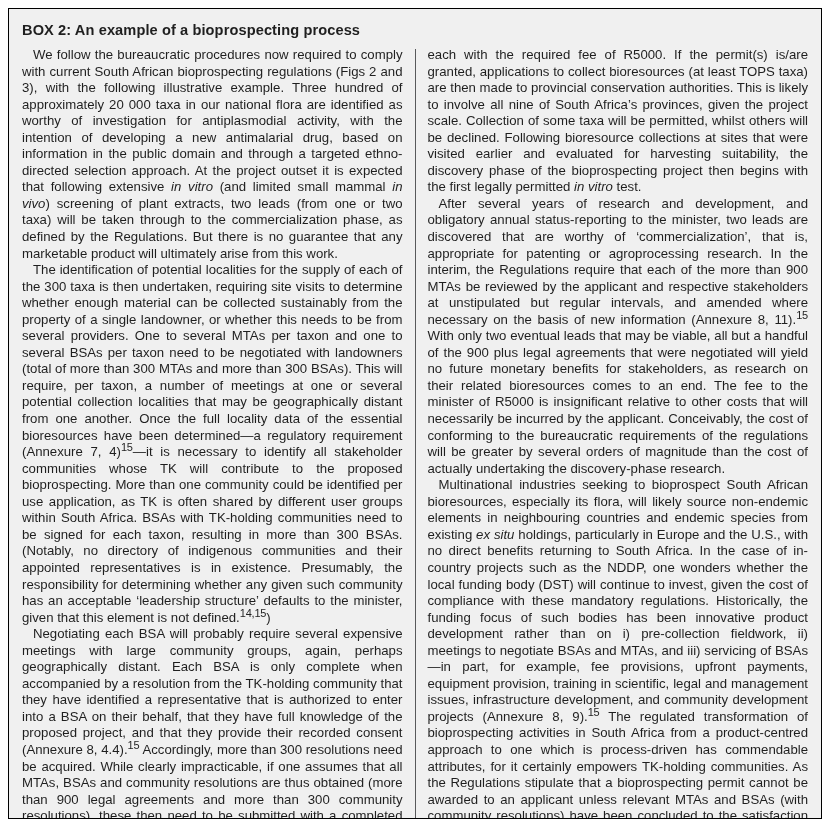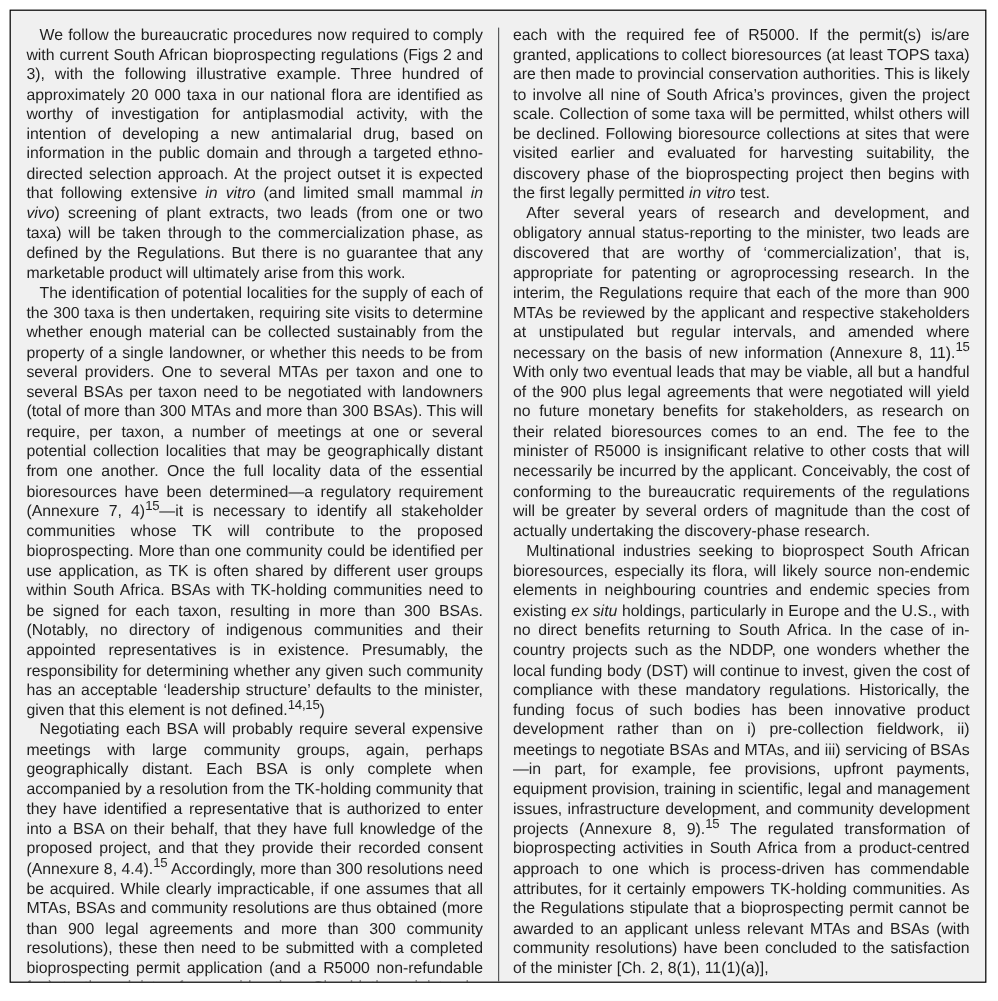--- a/index.html
+++ b/index.html
@@ -54,20 +54,21 @@
     line-height: 0;
     vertical-align: super;
     letter-spacing: -0.2px;
   }
 </style>
 </head>
 <body>
 
 <div class="page">
   <section class="box">
+    <h1 class="box-title">BOX 2: An example of a bioprospecting process</h1>
     <div class="columns" id="columns">
         <div class="col">
           <p class="para indent"><span>We follow the bureaucratic procedures now required to comply with current South African bioprospecting regulations (Figs 2 and 3), with the following illustrative example. Three hundred of approximately 20 000 taxa in our national flora are identified as worthy of investigation for antiplasmodial activity, with the intention of developing a new antimalarial drug, based on information in the public domain and through a targeted ethno-directed selection approach. At the project outset it is expected that following extensive </span><i>in vitro</i><span> (and limited small mammal </span><i>in vivo</i><span>) screening of plant extracts, two leads (from one or two taxa) will be taken through to the commercialization phase, as defined by the Regulations. But there is no guarantee that any marketable product will ultimately arise from this work.</span></p>
           <p class="para indent"><span>The identification of potential localities for the supply of each of the 300 taxa is then undertaken, requiring site visits to determine whether enough material can be collected sustainably from the property of a single landowner, or whether this needs to be from several providers. One to several MTAs per taxon and one to several BSAs per taxon need to be negotiated with landowners (total of more than 300 MTAs and more than 300 BSAs). This will require, per taxon, a number of meetings at one or several potential collection localities that may be geographically distant from one another. Once the full locality data of the essential bioresources have been determined—a regulatory requirement (Annexure 7, 4)</span><sup>15</sup><span>—it is necessary to identify all stakeholder communities whose TK will contribute to the proposed bioprospecting. More than one community could be identified per use application, as TK is often shared by different user groups within South Africa. BSAs with TK-holding communities need to be signed for each taxon, resulting in more than 300 BSAs. (Notably, no directory of indigenous communities and their appointed representatives is in existence. Presumably, the responsibility for determining whether any given such community has an acceptable ‘leadership structure’ defaults to the minister, given that this element is not defined.</span><sup>14,15</sup><span>)</span></p>
           <p class="para indent"><span>Negotiating each BSA will probably require several expensive meetings with large community groups, again, perhaps geographically distant. Each BSA is only complete when accompanied by a resolution from the TK-holding community that they have identified a representative that is authorized to enter into a BSA on their behalf, that they have full knowledge of the proposed project, and that they provide their recorded consent (Annexure 8, 4.4).</span><sup>15</sup><span> Accordingly, more than 300 resolutions need be acquired. While clearly impracticable, if one assumes that all MTAs, BSAs and community resolutions are thus obtained (more than 900 legal agreements and more than 300 community resolutions), these then need to be submitted with a completed bioprospecting permit application (and a R5000 non-refundable fee) to the minister for consideration. Should the minister be dissatisfied with any one of the 900 plus legal agreements, then he/she is obliged to withhold the permit [Ch. 2, 8(1), 11(1)(a)].</span></p>
         </div>
         <div class="divider"></div>
         <div class="col">
           <p class="para"><span>each with the required fee of R5000. If the permit(s) is/are granted, applications to collect bioresources (at least TOPS taxa) are then made to provincial conservation authorities. This is likely to involve all nine of South Africa’s provinces, given the project scale. Collection of some taxa will be permitted, whilst others will be declined. Following bioresource collections at sites that were visited earlier and evaluated for harvesting suitability, the discovery phase of the bioprospecting project then begins with the first legally permitted </span><i>in vitro</i><span> test.</span></p>
           <p class="para indent"><span>After several years of research and development, and obligatory annual status-reporting to the minister, two leads are discovered that are worthy of ‘commercialization’, that is, appropriate for patenting or agroprocessing research. In the interim, the Regulations require that each of the more than 900 MTAs be reviewed by the applicant and respective stakeholders at unstipulated but regular intervals, and amended where necessary on the basis of new information (Annexure 8, 11).</span><sup>15</sup><span> With only two eventual leads that may be viable, all but a handful of the 900 plus legal agreements that were negotiated will yield no future monetary benefits for stakeholders, as research on their related bioresources comes to an end. The fee to the minister of R5000 is insignificant relative to other costs that will necessarily be incurred by the applicant. Conceivably, the cost of conforming to the bureaucratic requirements of the regulations will be greater by several orders of magnitude than the cost of actually undertaking the discovery-phase research.</span></p>

